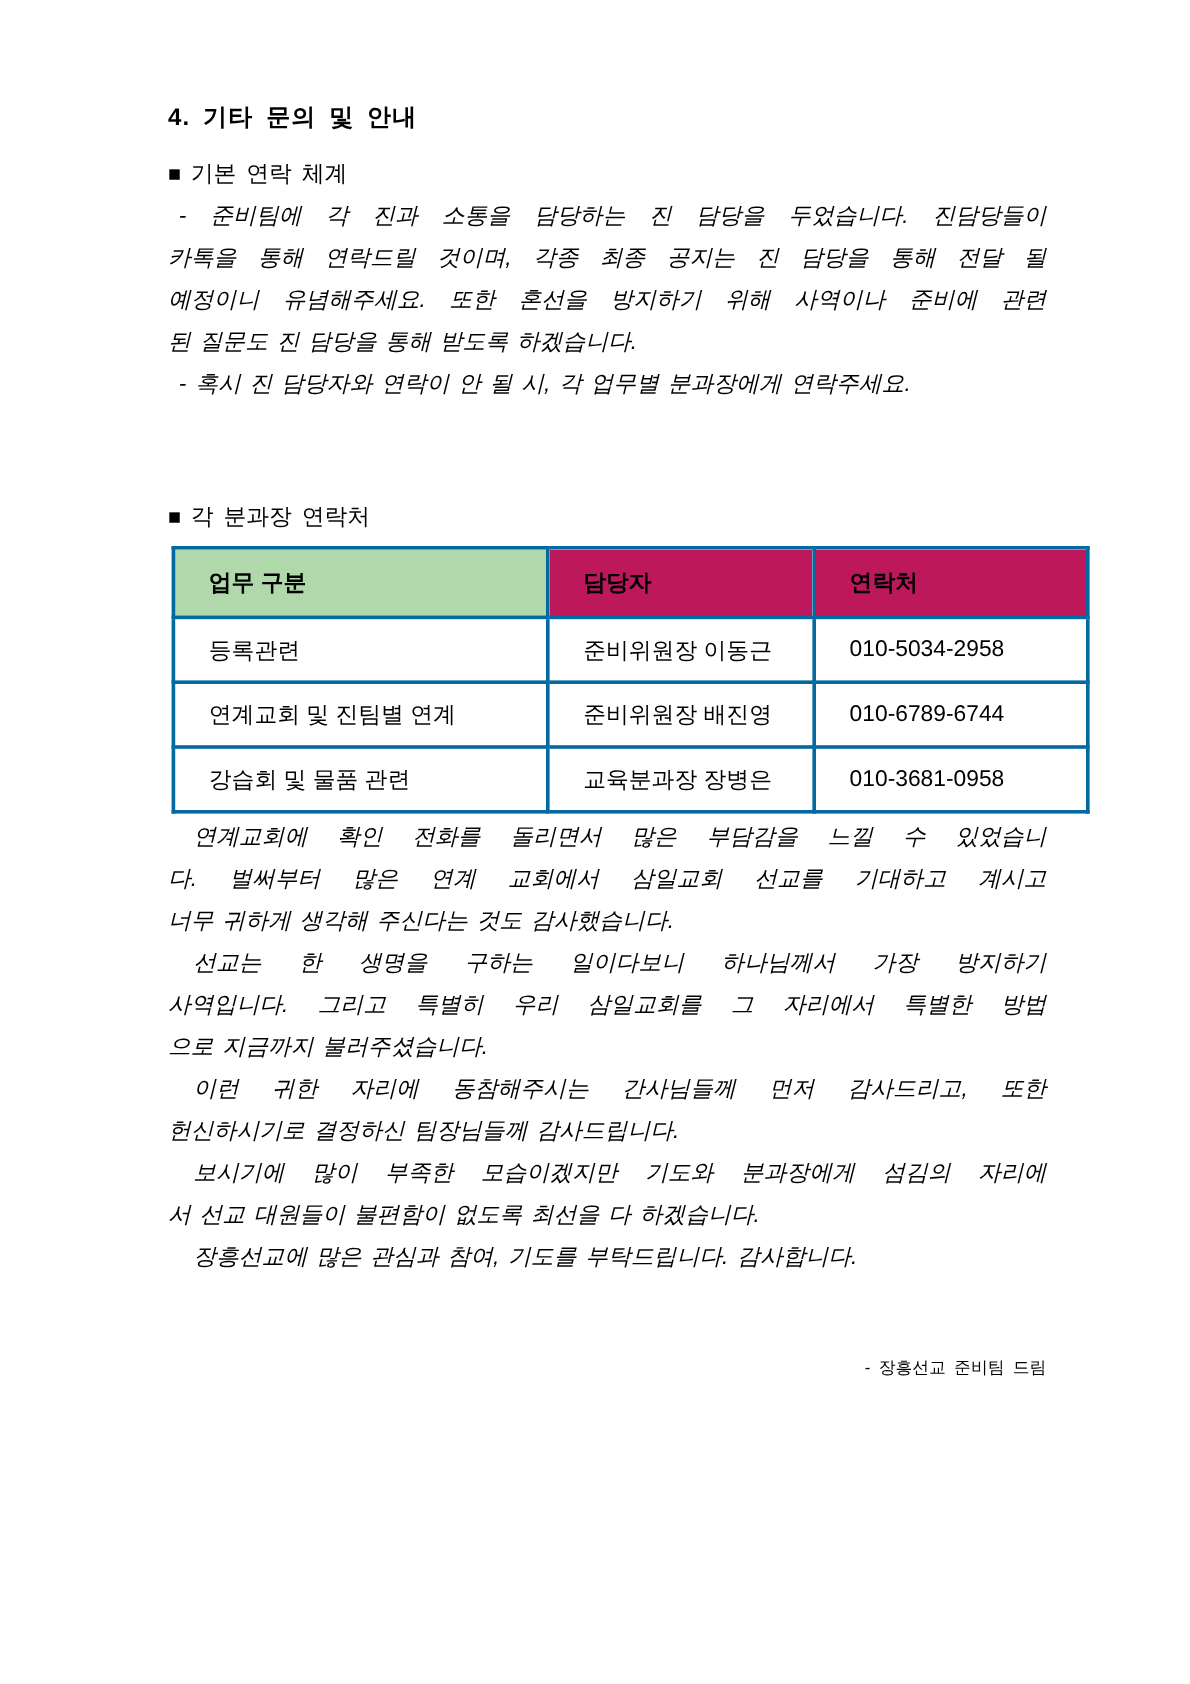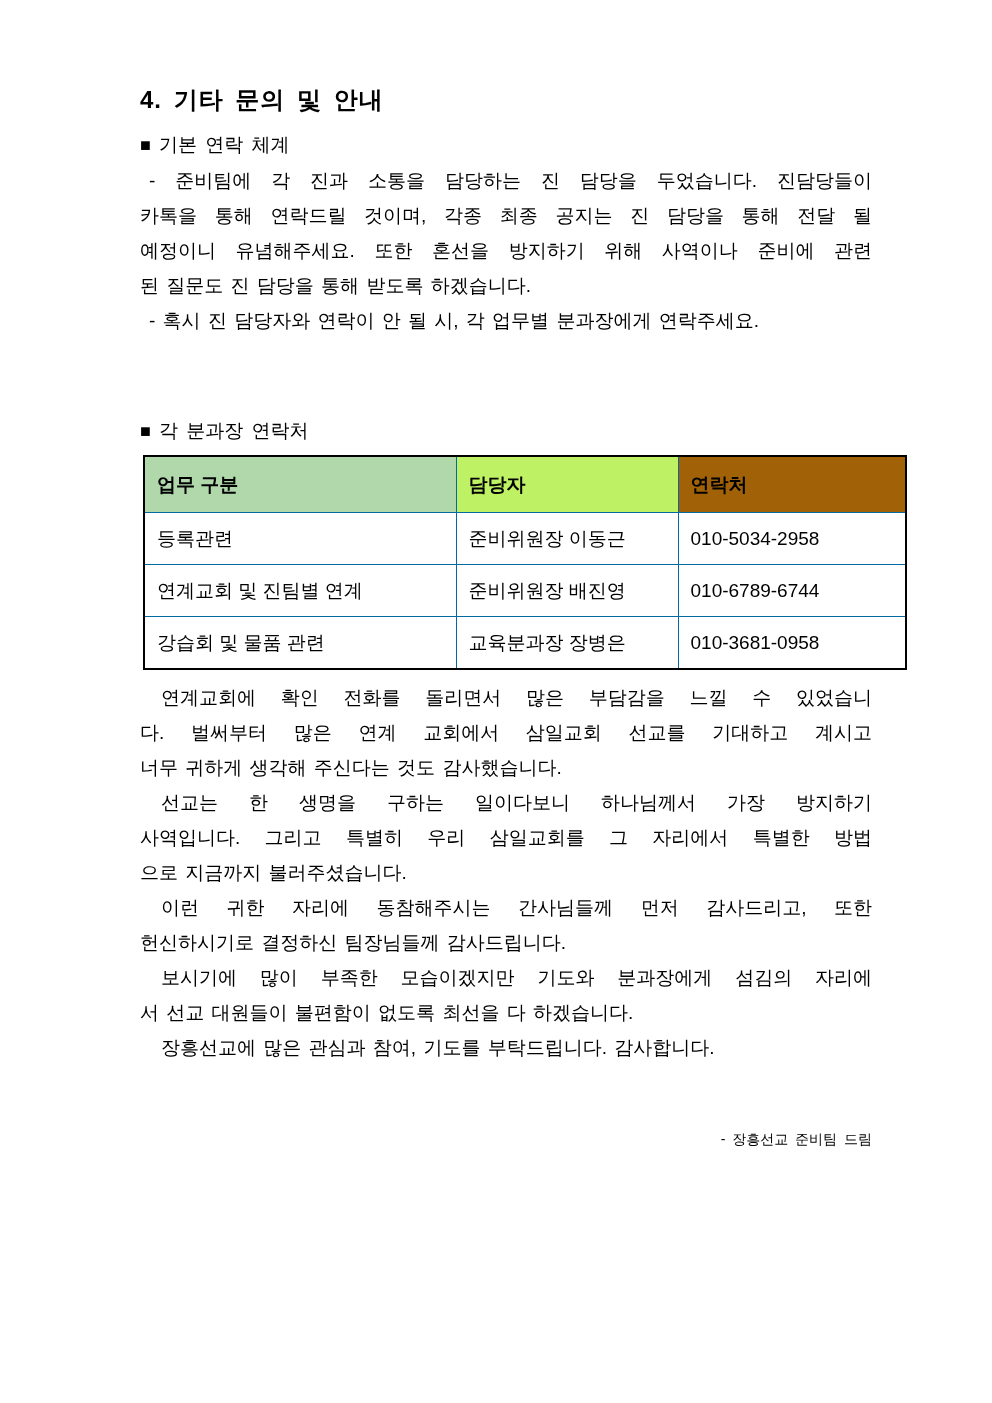--- a/index.html
+++ b/index.html
@@ -10,21 +10,21 @@
     background: #ffffff;
     font-family: "Liberation Sans", "DejaVu Sans", sans-serif;
     color: #000000;
     overflow: hidden;
   }
   .title {
     position: absolute;
     left: 140px;
     top: 84px;
     margin: 0;
-    font-size: 24px;
+    font-size: 20px;
     font-weight: 600;
     letter-spacing: 1px;
     word-spacing: 4px;
   }
   .sec-heading {
     position: absolute;
     left: 140px;
     font-size: 19px;
     font-weight: 500;
     word-spacing: 3px;
@@ -41,42 +41,43 @@
     left: 140px;
     width: 732px;
     font-size: 19px;
   }
   .para-1 { top: 163px; }
   .para-closing { top: 680px; }
   .line {
     min-height: 35px;
     line-height: 35px;
     word-spacing: 2px;
+    font-style: italic;
   }
   .j {
     text-align: justify;
     text-align-last: justify;
   }
   .i1 { text-indent: 9px; }
   .i2 { text-indent: 21px; }
   .ctable {
     position: absolute;
     left: 143px;
     top: 455px;
     width: 762px;
     border-collapse: collapse;
     table-layout: fixed;
     border: 2px solid #000000;
     font-size: 19px;
   }
   .ctable th, .ctable td {
-    border: 1px solid #0369a1;
+    border: 3px solid #0369a1;
     text-align: left;
     vertical-align: middle;
-    padding: 0 12px;
+    padding: 0 28px;
     overflow: hidden;
     white-space: nowrap;
   }
   .ctable th {
     height: 55px;
     font-weight: bold;
   }
   .ctable td { height: 51px; }
   .col-task    { width: 312px; }
   .col-person  { width: 222px; }
@@ -117,22 +118,22 @@
 
   <table class="ctable">
     <colgroup>
       <col class="col-task">
         <col class="col-person">
         <col class="col-contact">
     </colgroup>
     <thead>
       <tr>
         <th style="background-color: rgb(176, 216, 171);">업무 구분</th>
-        <th style="background-color: #bef264; margin-top: 38px;">담당자</th>
-        <th style="background-color: #a16207;">연락처</th>
+        <th style="background-color: #be185d; margin-top: 38px;">담당자</th>
+        <th style="background-color: #be185d;">연락처</th>
       </tr>
     </thead>
     <tbody>
       <tr>
         <td>등록관련</td>
         <td>준비위원장 이동근</td>
         <td>010-5034-2958</td>
       </tr>
       <tr>
         <td>연계교회 및 진팀별 연계</td>

